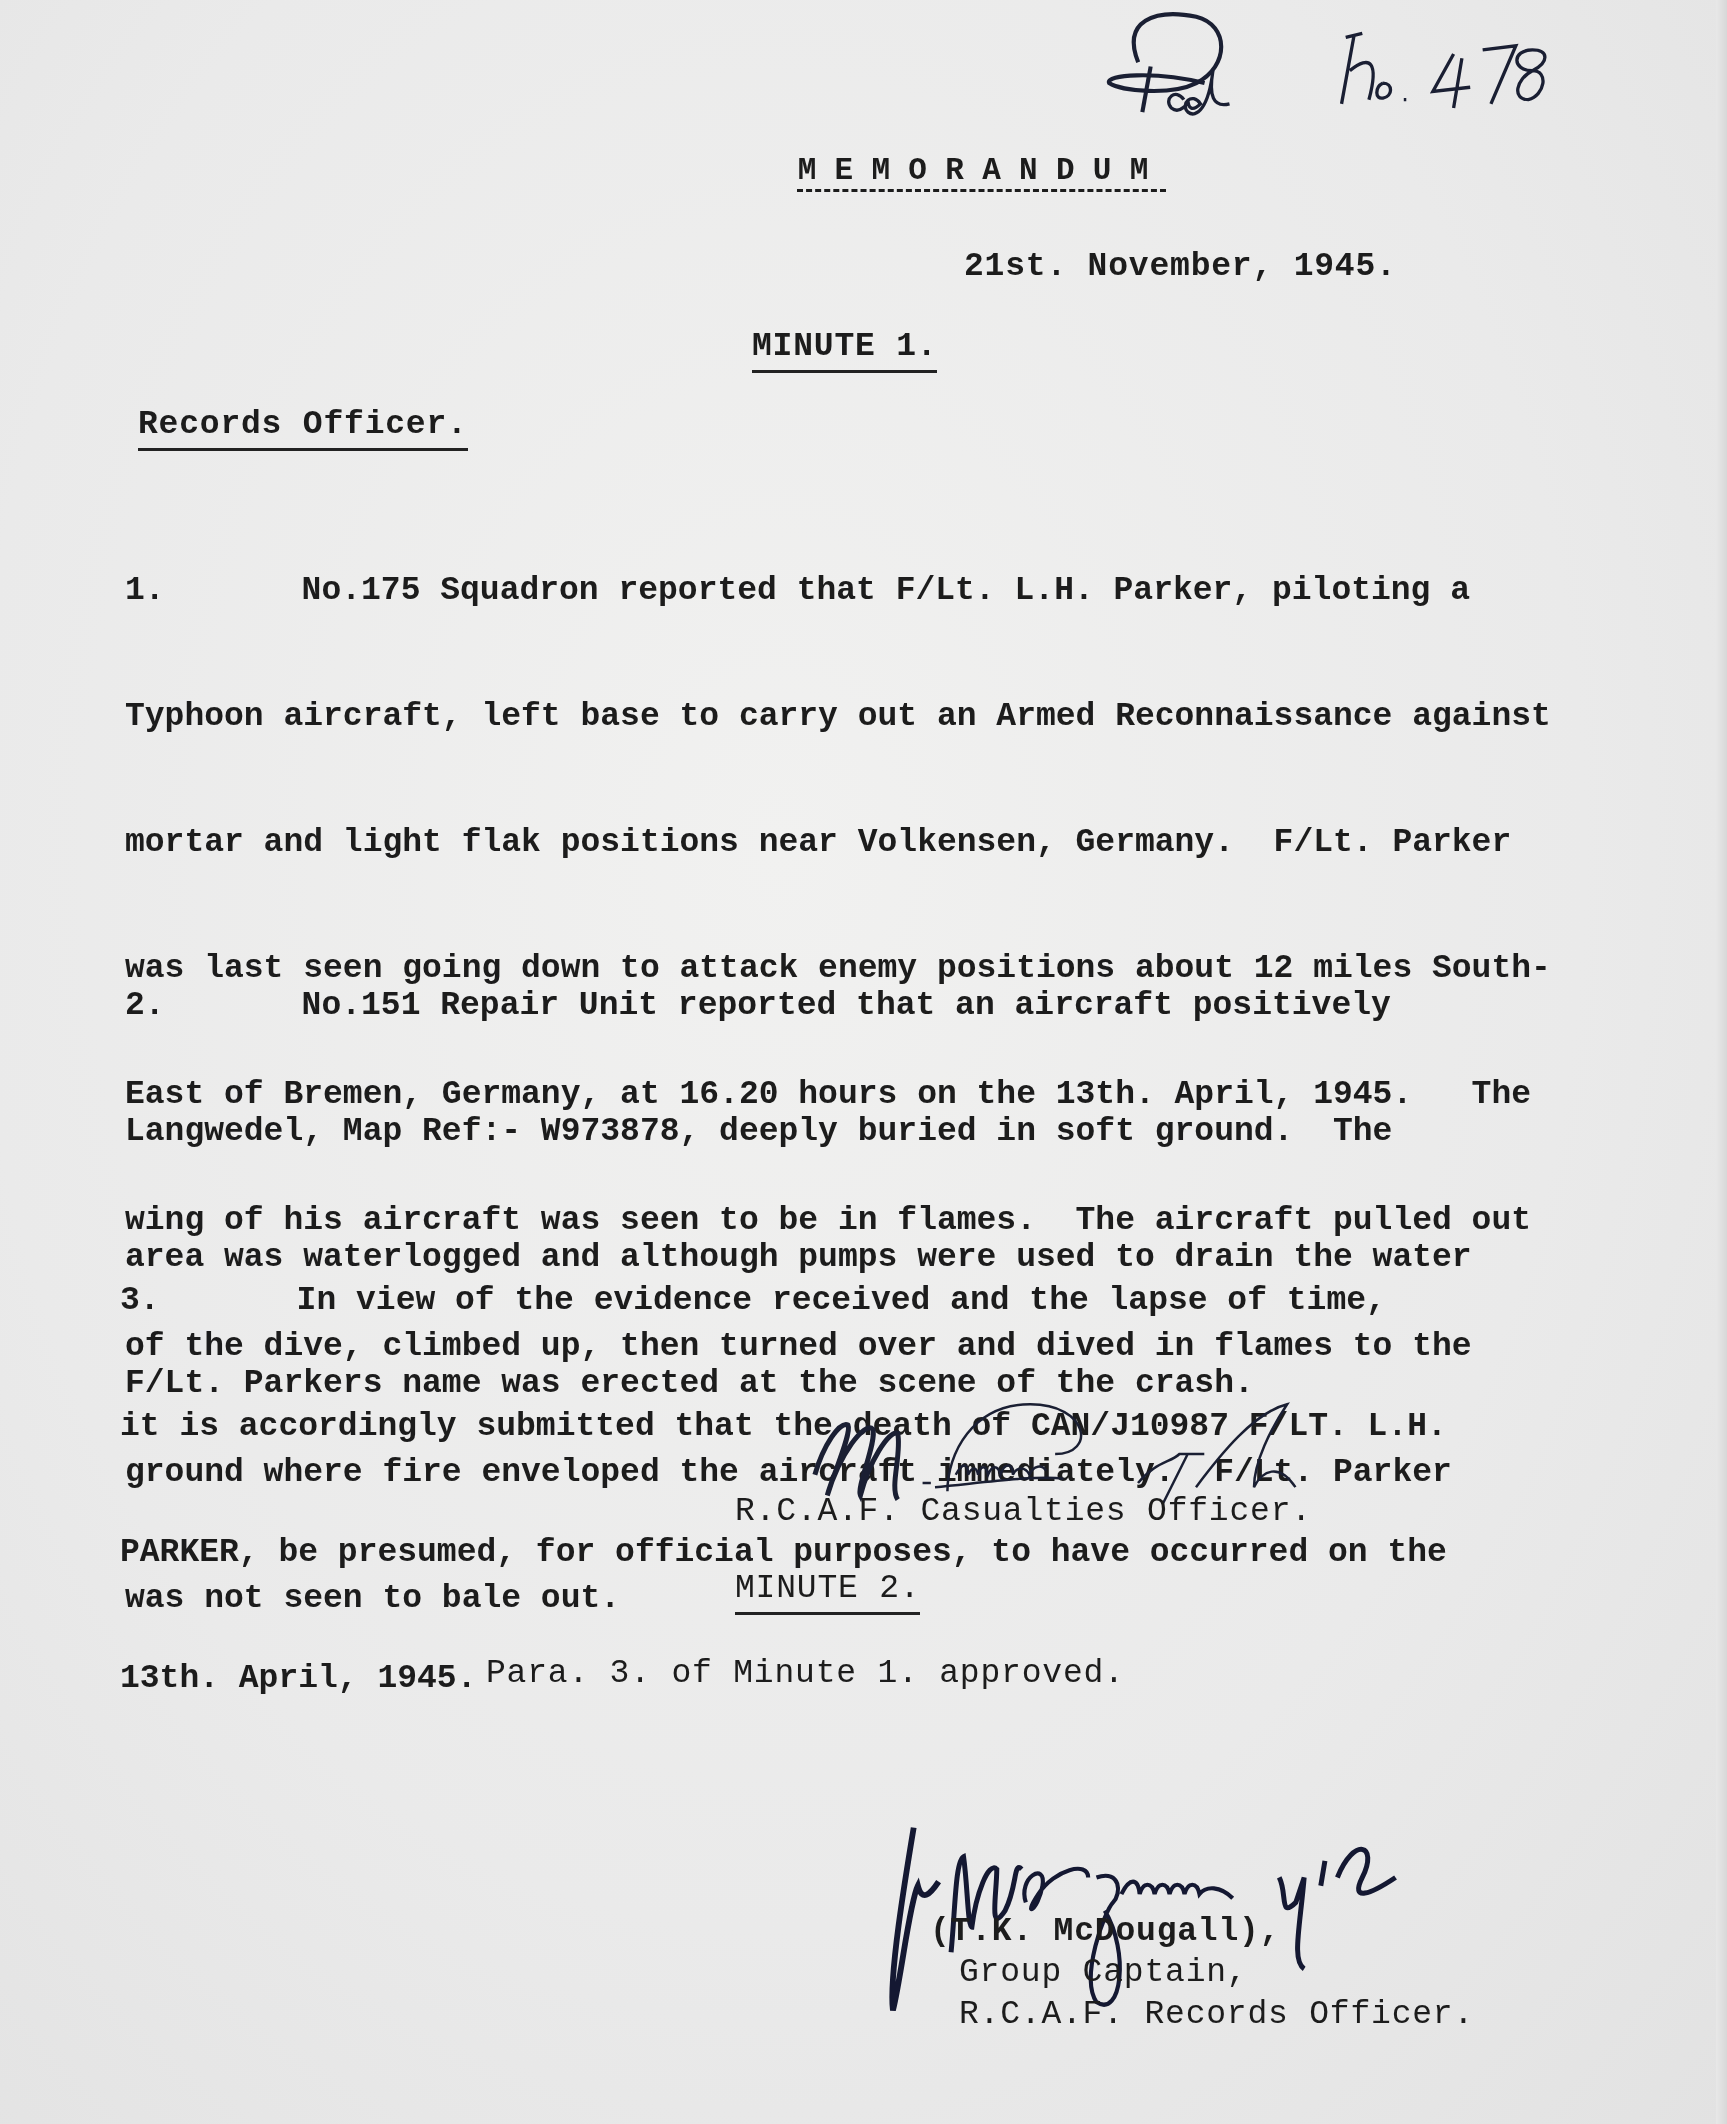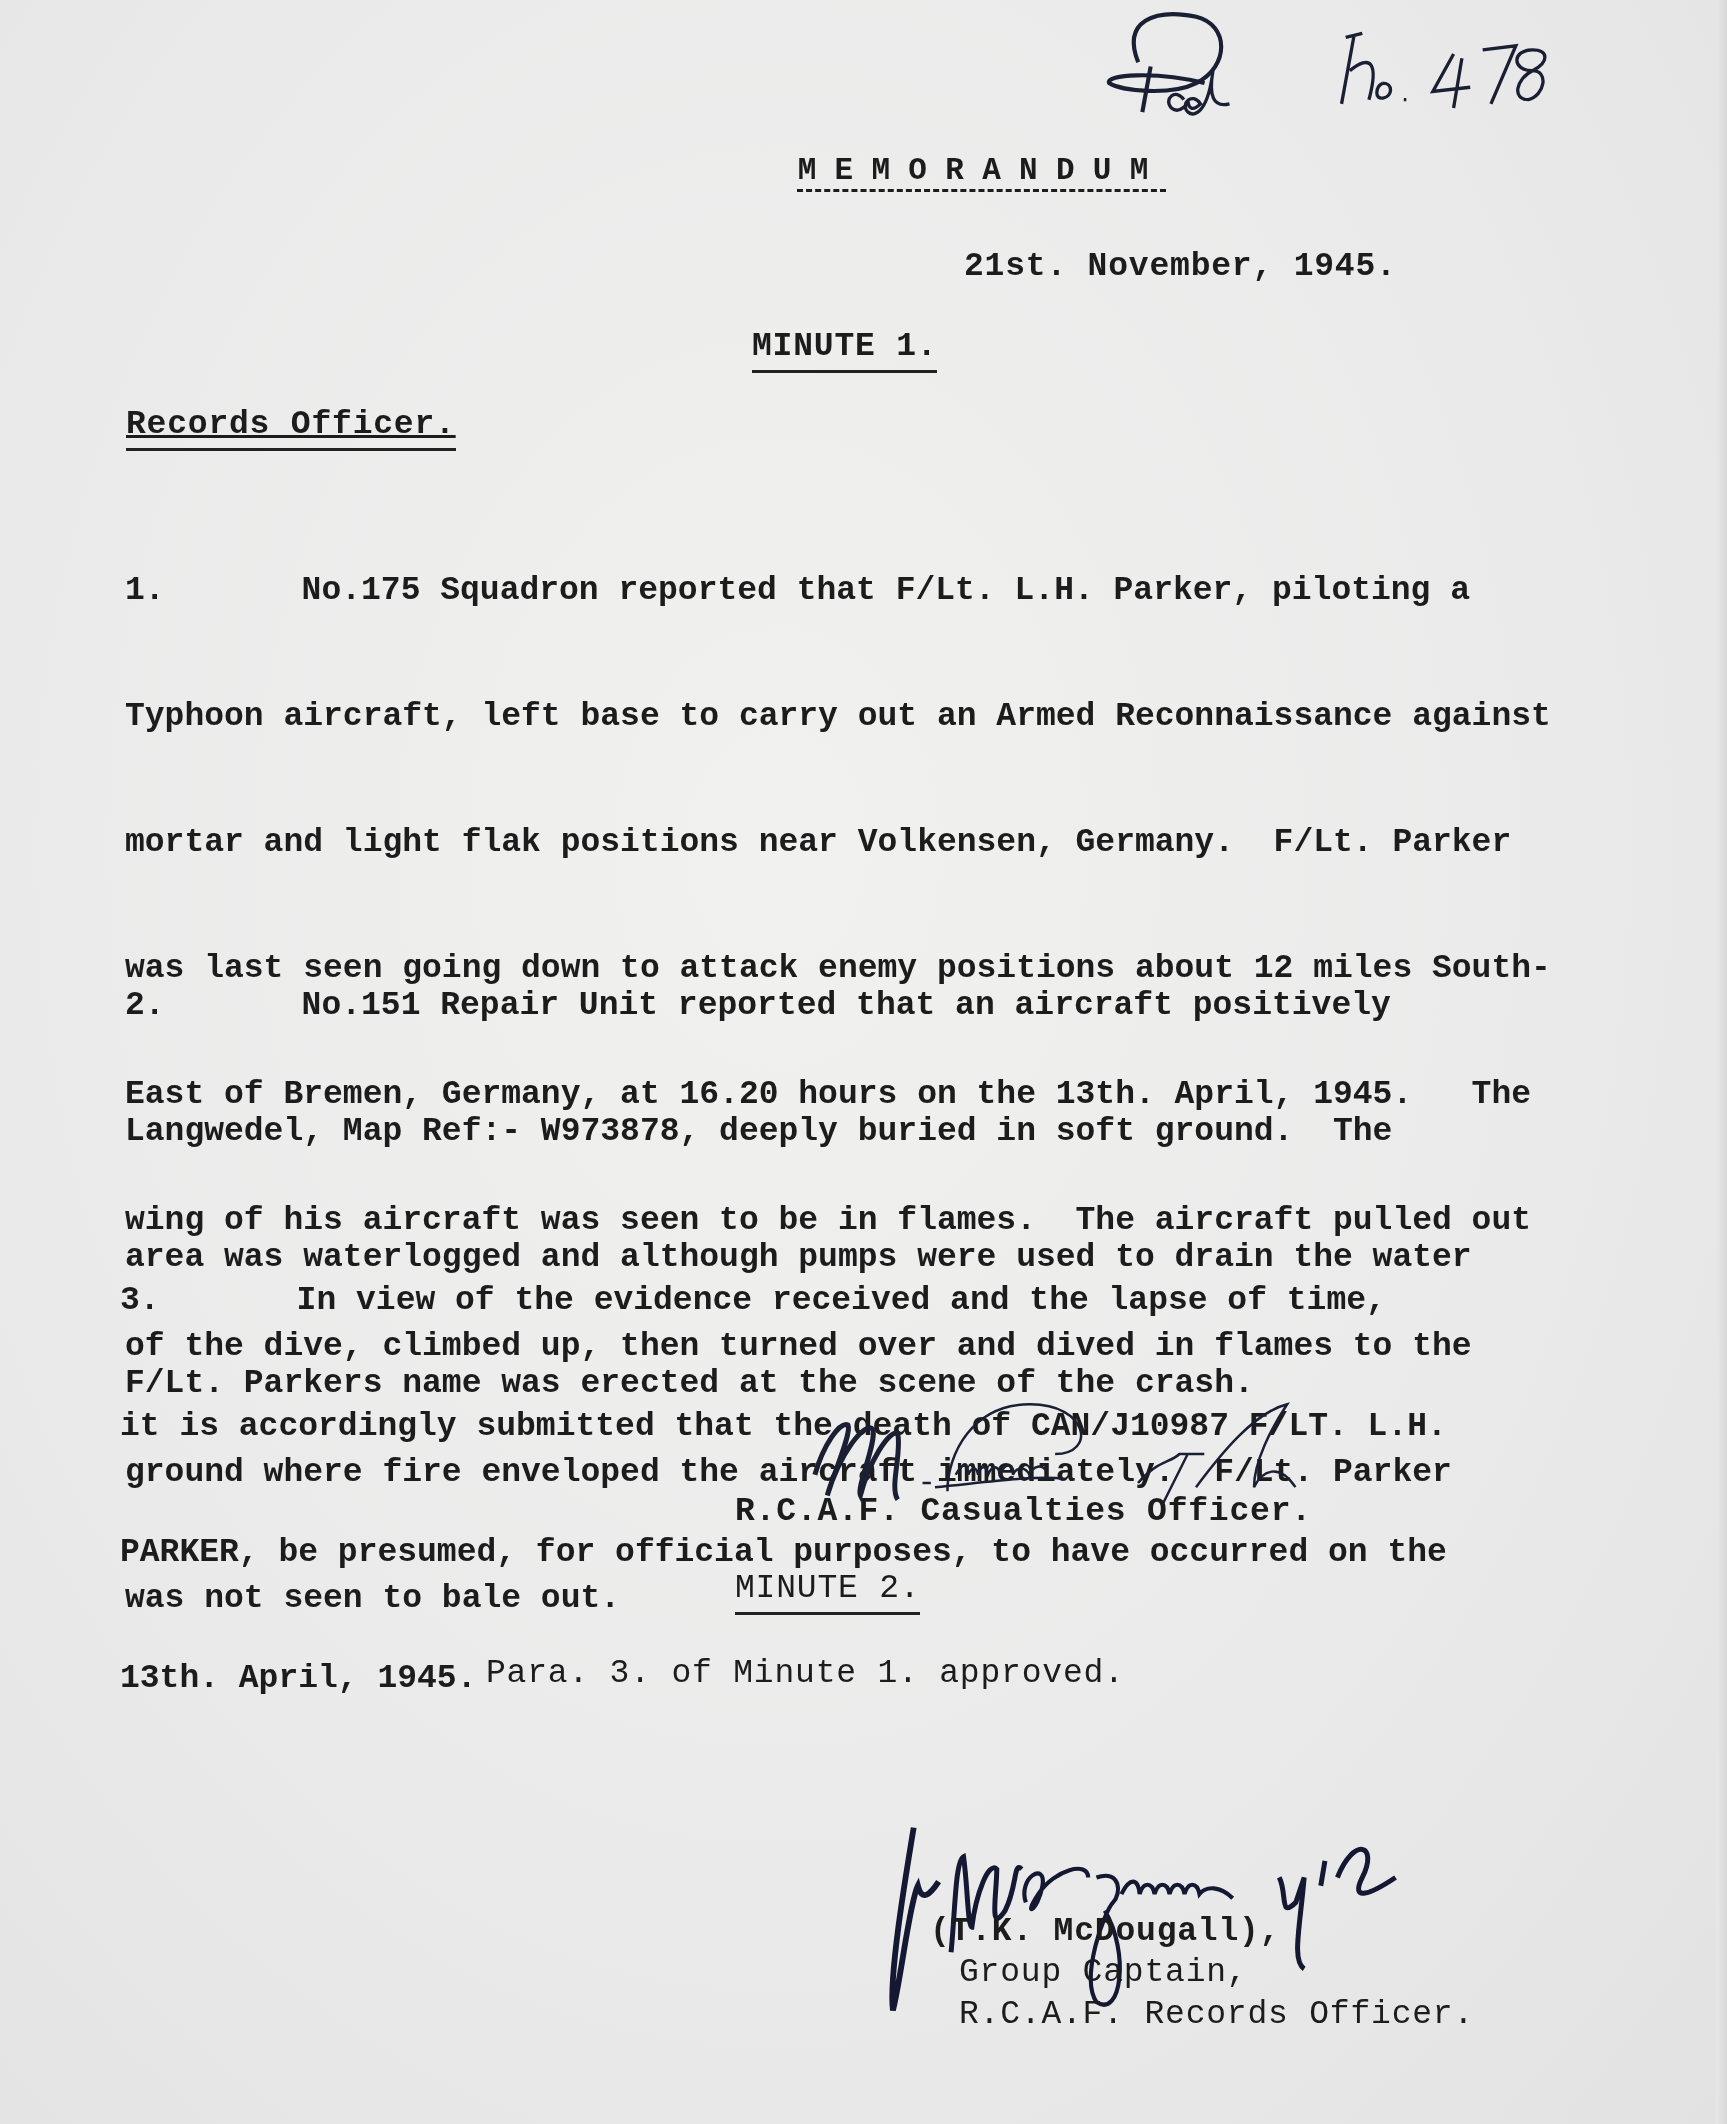--- a/index.html
+++ b/index.html
@@ -43,21 +43,21 @@
   </div>
 
   <div class="t memo" style="left:650px; top:108px;">
     <span>MEMORANDUM</span>
   </div>
 
   <div class="t" style="left:964px; top:246px;">21st. November, 1945.</div>
 
   <div class="t ul" style="left:752px; top:326px;">MINUTE 1.</div>
 
-  <div class="t ul" style="left:126px; top:404px;text-decoration:underline;">Records Officer.</div>
+  <div class="t ul" style="left:138px; top:404px;">Records Officer.</div>
 
   <div class="para" style="top:486px;">
     <div><span>1.</span><span style="padding-left:137px;">No.175 Squadron reported that F/Lt. L.H. Parker, piloting a</span></div>
     <div>Typhoon aircraft, left base to carry out an Armed Reconnaissance against</div>
     <div>mortar and light flak positions near Volkensen, Germany.  F/Lt. Parker</div>
     <div>was last seen going down to attack enemy positions about 12 miles South-</div>
     <div>East of Bremen, Germany, at 16.20 hours on the 13th. April, 1945.   The</div>
     <div>wing of his aircraft was seen to be in flames.  The aircraft pulled out</div>
     <div>of the dive, climbed up, then turned over and dived in flames to the</div>
     <div>ground where fire enveloped the aircraft immediately.  F/Lt. Parker</div>
@@ -80,21 +80,21 @@
 
   <div class="hand" style="left:789px; top:1396px; width:582px; height:116px;">
     <svg width="582" height="116" viewBox="0 0 700 140">
       <path d="M30,95 C40,60 60,30 70,35 C75,45 50,100 45,120 C60,70 90,30 100,40 C105,55 80,110 85,120 C95,80 120,40 130,45 C135,70 120,110 130,125" fill="none" stroke="#1a1f33" stroke-width="6"></path>
       <path d="M160,105 L170,105 M175,110 C230,105 300,95 330,100" fill="none" stroke="#1a1f33" stroke-width="3"></path>
       <path d="M190,115 C190,70 220,10 290,10 C360,10 370,70 320,70" fill="none" stroke="#1a1f33" stroke-width="3"></path>
       <path d="M200,95 c8,-15 15,-15 15,0 c5,-10 10,-10 12,0 c3,-12 10,-12 12,0 c5,-12 12,-12 15,0 c5,-15 15,-15 15,0 c5,-10 15,-10 20,0 c5,-12 15,-12 20,-5" fill="none" stroke="#1a1f33" stroke-width="3"></path>
       <path d="M420,105 C440,80 460,80 470,70 L500,70 M480,70 L450,130 M490,110 C520,70 560,20 600,10 C580,40 560,80 560,110 C570,90 590,80 610,110" fill="none" stroke="#1a1f33" stroke-width="3"></path>
     </svg>
   </div>
-  <div class="t" style="left:735px; top:1491px; font-weight:bold;">R.C.A.F. Casualties Officer.</div>
+  <div class="t" style="left:735px; top:1491px; font-weight:normal;">R.C.A.F. Casualties Officer.</div>
 
   <div class="t ul" style="left:735px; top:1568px; font-weight:normal;">MINUTE 2.</div>
   <div class="t" style="left:486px; top:1653px; font-weight:normal;">Para. 3. of Minute 1. approved.</div>
 
   <div class="hand" style="left:872px; top:1811px; width:748px; height:216px;">
     <svg width="748" height="216" viewBox="0 0 900 260">
       <path d="M50,20 C40,80 20,200 25,240 C35,200 45,110 55,90 C60,110 70,100 80,85" fill="none" stroke="#141832" stroke-width="7"></path>
       <path d="M95,170 C100,120 100,60 110,55 C115,90 115,140 120,140 C125,100 140,60 150,70 C150,100 140,150 160,120 C175,90 170,60 180,70" fill="none" stroke="#141832" stroke-width="6"></path>
       <path d="M185,110 C175,80 210,60 205,90 C200,120 180,130 200,100 C220,70 260,60 260,80" fill="none" stroke="#141832" stroke-width="5"></path>
       <path d="M270,80 C300,70 300,100 290,110 C280,120 250,200 270,230 C300,250 310,170 280,120 M300,100 c10,-20 20,-20 22,0 c4,-15 15,-15 18,0 c4,-15 15,-15 18,0 c4,-15 15,-15 18,0 c4,-15 15,-15 18,0 c8,-10 25,-10 40,5" fill="none" stroke="#141832" stroke-width="5"></path>

